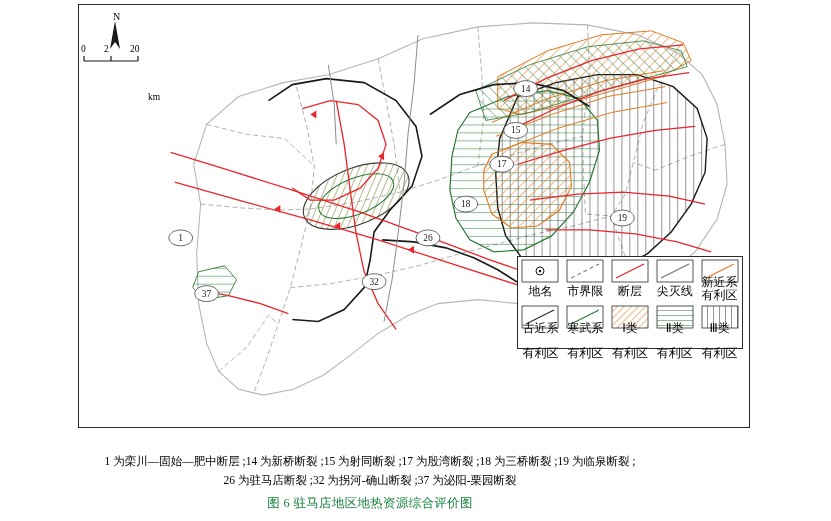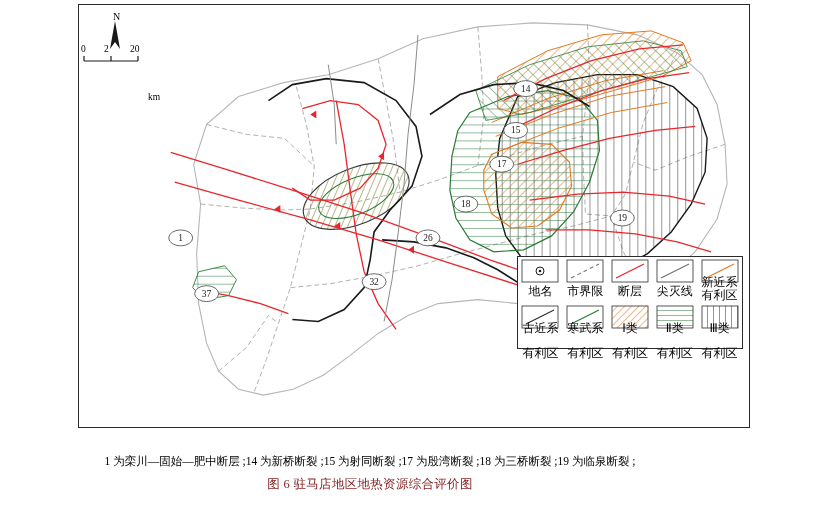--- a/index.html
+++ b/index.html
@@ -114,21 +114,21 @@
   }
   .caption-line {
     font-size: 11.5px;
     line-height: 19px;
     color: #000;
   }
   .figure-title {
     font-size: 12.5px;
     line-height: 22px;
     margin-top: 2px;
-    color: #7f1d1d;
+    color: #15803d;
     letter-spacing: 0.3px;
   }
 </style>
 </head>
 <body>
 
 <div id="page">
 
   <div class="map-frame">
 
@@ -432,16 +432,17 @@
         </div>
         <div class="lg-txt" style="margin-top:-9px">
           <div><span>Ⅲ类</span><br><span>有利区</span></div>
         </div>
       </div>
     </div>
   </div>
 
   <div class="caption-block">
     <div class="caption-line">1 为栾川—固始—肥中断层 ;14 为新桥断裂 ;15 为射同断裂 ;17 为殷湾断裂 ;18 为三桥断裂 ;19 为临泉断裂 ;</div>
+    <div class="caption-line">26 为驻马店断裂 ;32 为拐河-确山断裂 ;37 为泌阳-栗园断裂</div>
     <div class="figure-title">图 6   驻马店地区地热资源综合评价图</div>
   </div>
 
 </div>
 
 </body></html>

